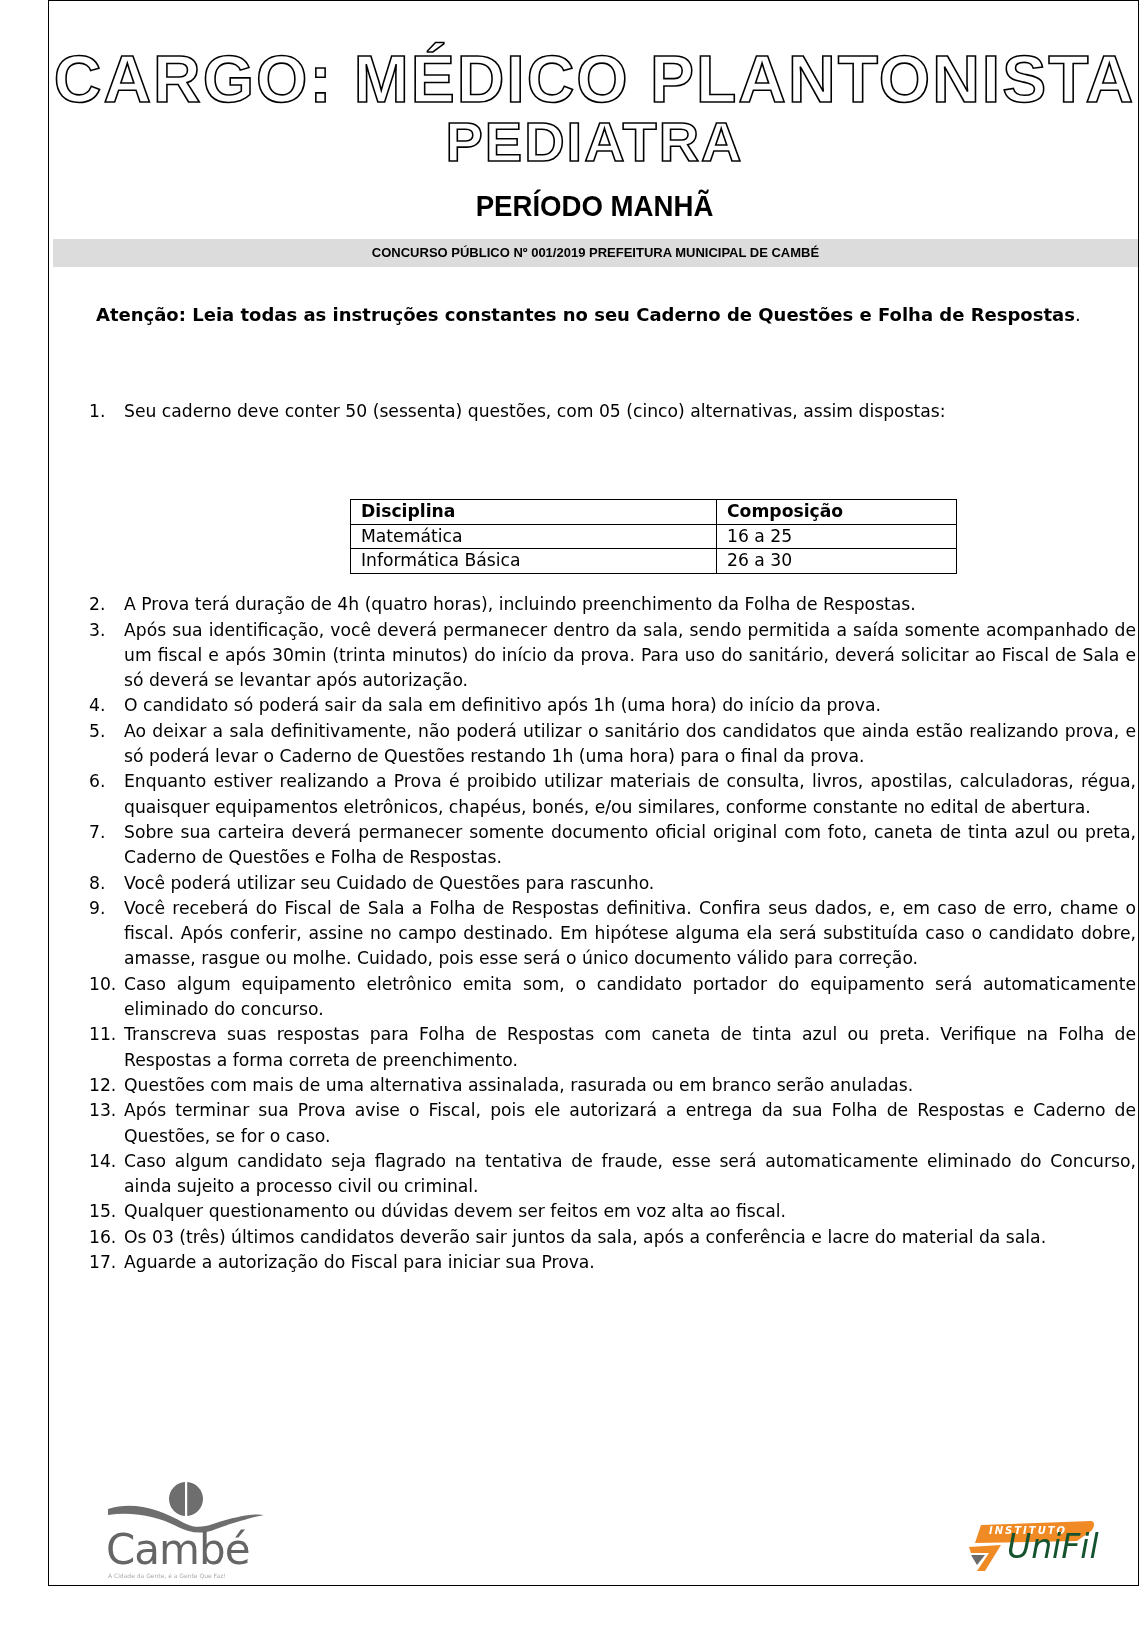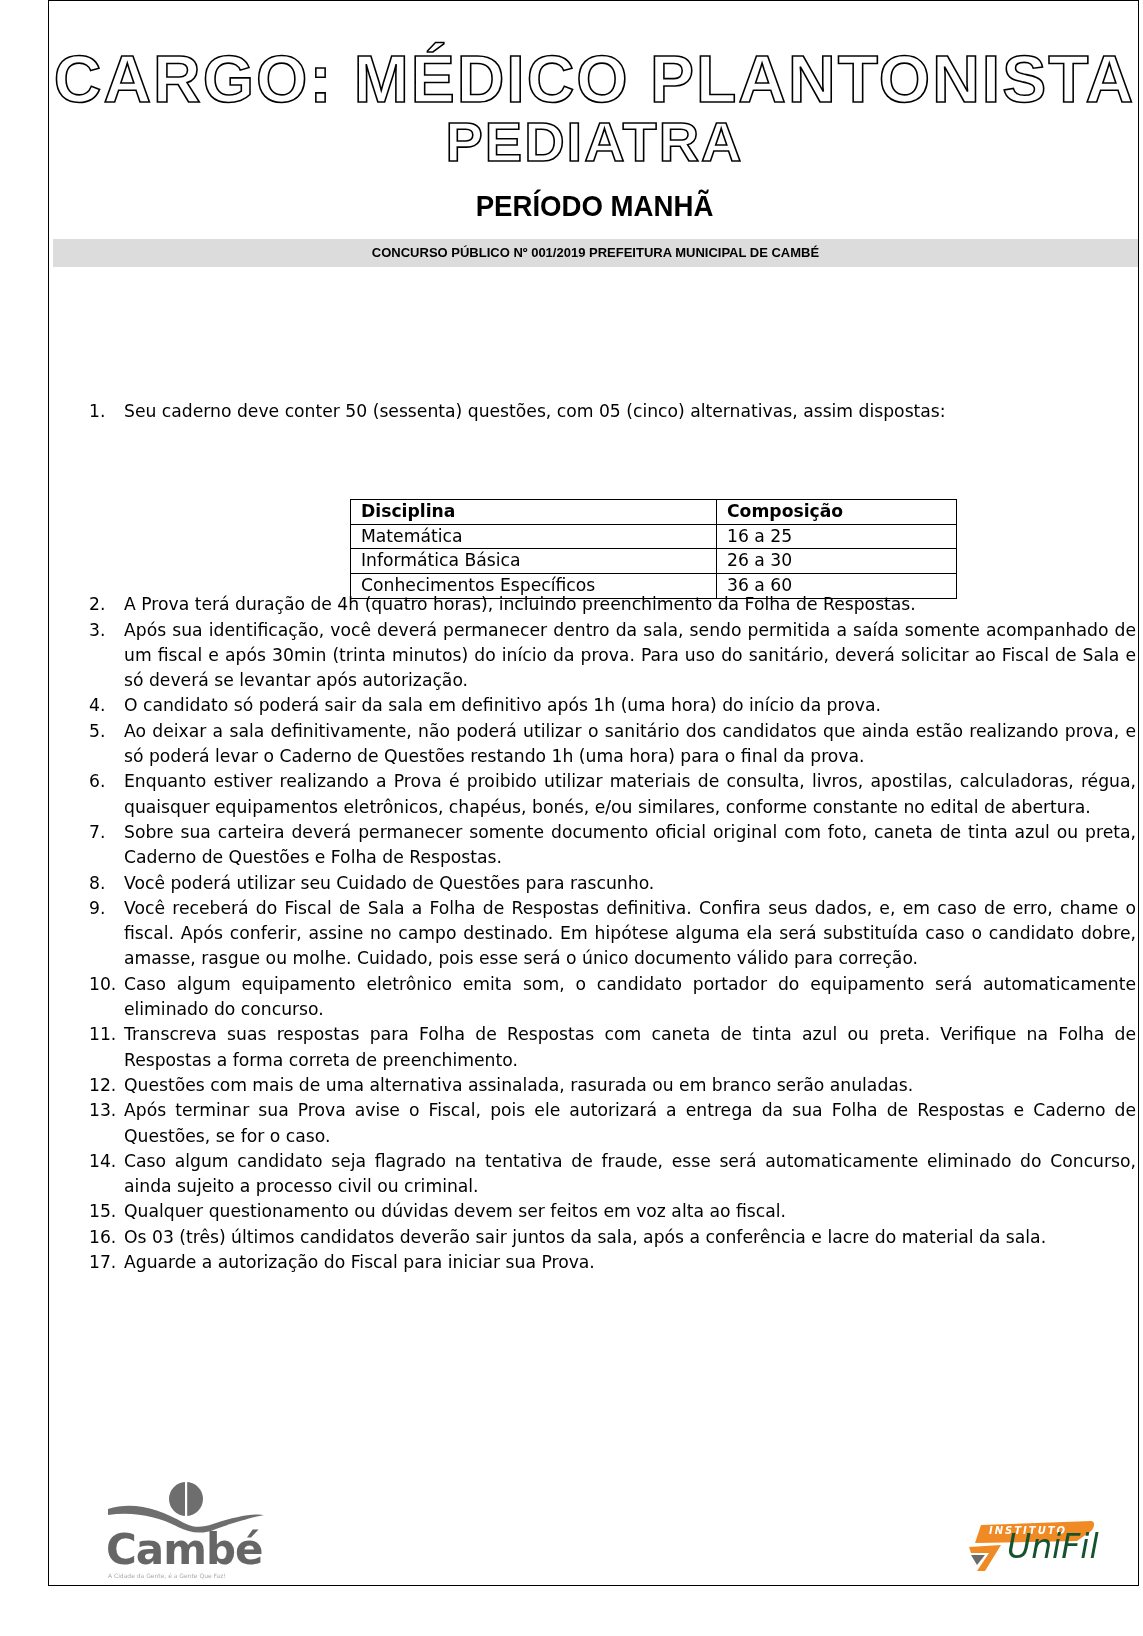--- a/index.html
+++ b/index.html
@@ -41,20 +41,21 @@
 
 <div class="page">
 
   <div class="title-outline t2">PEDIATRA</div>
   <div class="title-outline t1">CARGO: MÉDICO PLANTONISTA</div>
 
   <div class="period">PERÍODO MANHÃ</div>
 
   <div class="band">CONCURSO PÚBLICO Nº 001/2019 PREFEITURA MUNICIPAL DE CAMBÉ</div>
 
+  <div class="attention"><span>Atenção: Leia todas as instruções constantes no seu Caderno de Questões e Folha de Respostas</span><span class="period-dot">.</span></div>
 
   <ol class="list">
     <li><span class="num">1.</span><span>Seu caderno deve conter 50 (sessenta) questões, com 05 (cinco) alternativas, assim dispostas:</span>
       <div class="table-wrap">
         <table class="disc">
           <colgroup>
               <col class="c1">
               <col class="c2">
             </colgroup>
           <tbody>
@@ -62,24 +63,20 @@
             <th>Disciplina</th>
             <th>Composição</th>
           </tr>
           <tr>
                 <td>Matemática</td>
                 <td>16 a 25</td>
               </tr>
           <tr>
                 <td>Informática Básica</td>
                 <td>26 a 30</td>
-              </tr>
-          <tr>
-                <td>Conhecimentos Específicos</td>
-                <td>36 a 60</td>
               </tr>
         </tbody>
           </table>
       </div>
     </li>
     <li><span class="num">2.</span><span>A Prova terá duração de 4h (quatro horas), incluindo preenchimento da Folha de Respostas.</span></li>
     <li><span class="num">3.</span><span>Após sua identificação, você deverá permanecer dentro da sala, sendo permitida a saída somente acompanhado de um fiscal e após 30min (trinta minutos) do início da prova. Para uso do sanitário, deverá solicitar ao Fiscal de Sala e só deverá se levantar após autorização.</span></li>
     <li><span class="num">4.</span><span>O candidato só poderá sair da sala em definitivo após 1h (uma hora) do início da prova.</span></li>
     <li><span class="num">5.</span><span>Ao deixar a sala definitivamente, não poderá utilizar o sanitário dos candidatos que ainda estão realizando prova, e só poderá levar o Caderno de Questões restando 1h (uma hora) para o final da prova.</span></li>
     <li><span class="num">6.</span><span>Enquanto estiver realizando a Prova é proibido utilizar materiais de consulta, livros, apostilas, calculadoras, régua, quaisquer equipamentos eletrônicos, chapéus, bonés, e/ou similares, conforme constante no edital de abertura.</span></li>
@@ -95,21 +92,21 @@
     <li class="wide"><span class="num">16.</span><span>Os 03 (três) últimos candidatos deverão sair juntos da sala, após a conferência e lacre do material da sala.</span></li>
     <li class="wide"><span class="num">17.</span><span>Aguarde a autorização do Fiscal para iniciar sua Prova.</span></li>
   </ol>
 
   <div class="logo-cambe">
     <svg width="170" height="150" viewBox="0 0 170 150">
       <path d="M4 78 C 30 70, 55 78, 80 92 C 92 98, 100 96, 112 92 C 130 86, 150 82, 160 84 C 150 86, 128 92, 112 98 C 98 104, 86 102, 74 96 C 56 86, 30 80, 4 84 Z" fill="#6e6e6e"></path>
       <circle cx="82" cy="68" r="17" fill="#6e6e6e"></circle>
       <rect x="81" y="50" width="2.2" height="36" fill="#ffffff"></rect>
     </svg>
-    <div style="position:absolute;left:2px;top:96px;font-family:'DejaVu Sans',sans-serif;font-weight:bold;font-size:42px;line-height:46px;color:#666;letter-spacing:-1px;">Cambé</div>
+    <div style="position:absolute;left:2px;top:96px;font-family:'DejaVu Sans',sans-serif;font-weight:normal;font-size:42px;line-height:46px;color:#666;letter-spacing:-1px;">Cambé</div>
     <div style="position:absolute;left:4px;top:141px;font-family:'DejaVu Sans',sans-serif;font-size:6px;line-height:8px;color:#aaa;white-space:nowrap;">A Cidade da Gente, é a Gente Que Faz!</div>
   </div>
 
   <div class="logo-unifil">
     <svg width="172" height="60" viewBox="0 0 172 60" style="position:absolute;left:0;top:0;">
       <path d="M14 6 L 124 2 C 128 2, 128 8, 124 12 L 110 22 L 8 24 Z" fill="#f08a24"></path>
       <path d="M2 28 L 34 26 L 18 52 L 10 52 L 22 34 L 4 34 Z" fill="#f08a24"></path>
       <path d="M4 36 L 18 36 L 10 46 Z" fill="#6b6b6b"></path>
     </svg>
     <div style="position:absolute;left:22px;top:5px;font-family:'DejaVu Sans',sans-serif;font-weight:bold;font-style:italic;font-size:10px;line-height:14px;color:#fff;letter-spacing:2px;">INSTITUTO</div>

